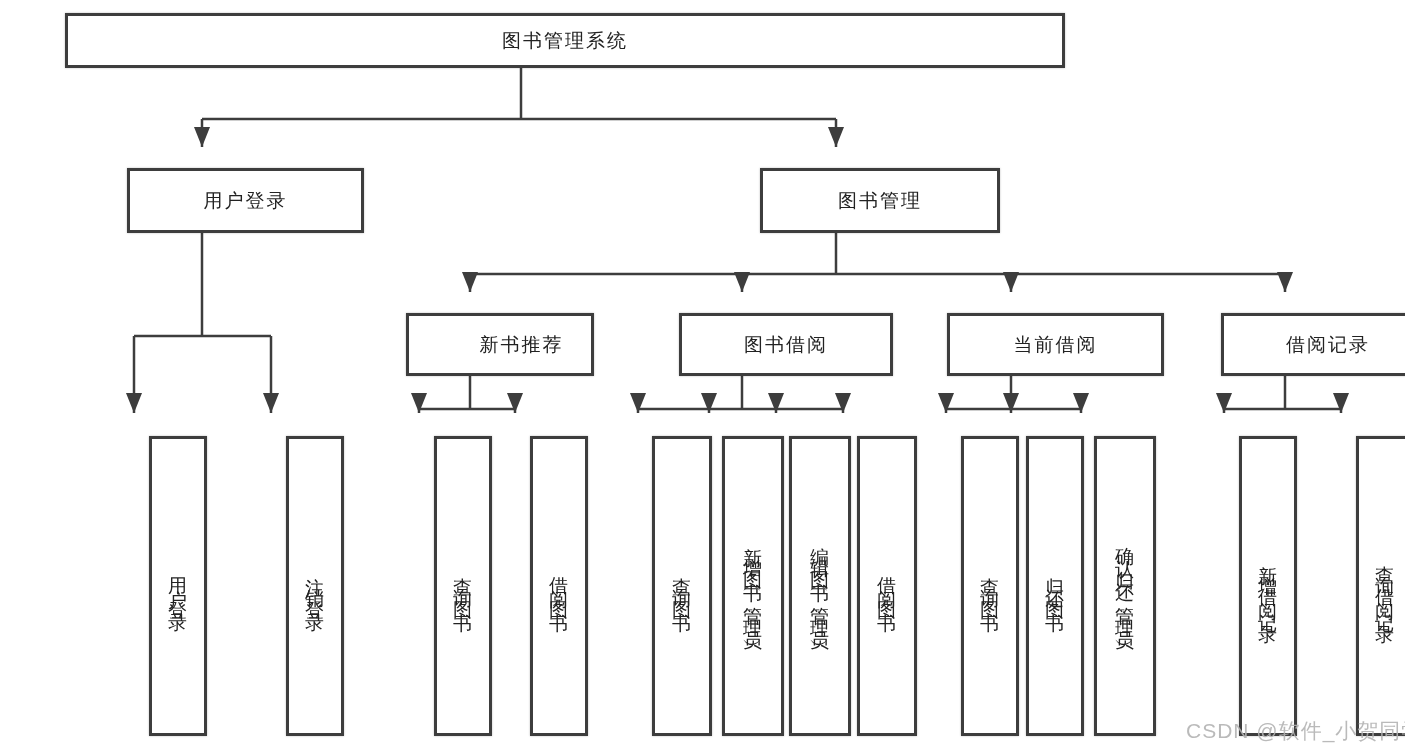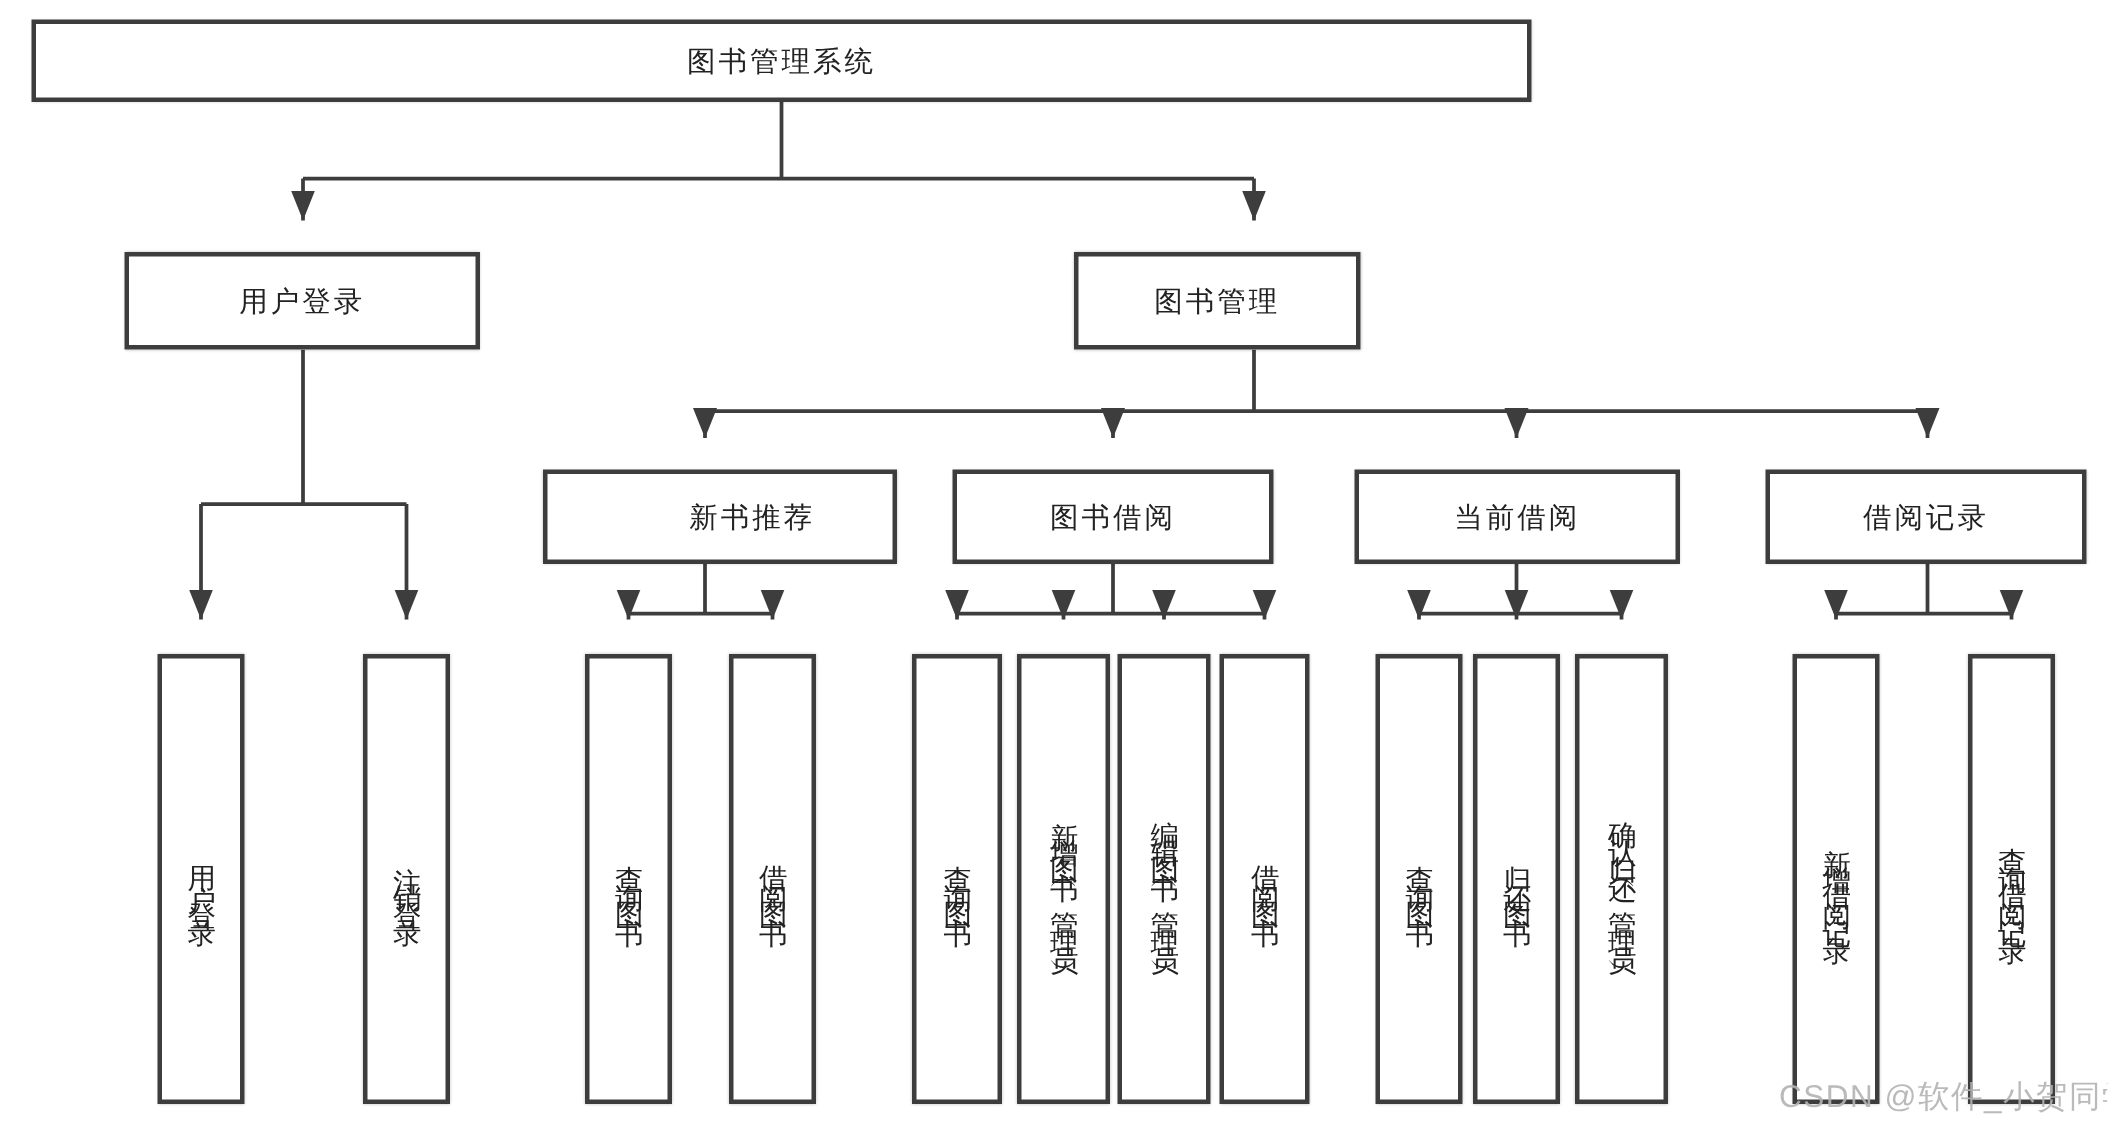--- a/index.html
+++ b/index.html
@@ -25,41 +25,42 @@
     position: absolute;
     box-sizing: border-box;
     background: #ffffff;
     border: 3px solid #3d3d3d;
     color: #222222;
     z-index: 2;
     display: flex;
     align-items: center;
     justify-content: center;
     box-shadow: 0 0 2px rgba(0,0,0,0.25);
+    margin-left: 44px;
   }
   .node.h {
     font-size: 19px;
     letter-spacing: 2px;
     white-space: nowrap;
   }
   .node.v {
     writing-mode: vertical-rl;
     text-orientation: mixed;
     font-size: 19px;
     letter-spacing: 12px;
     line-height: 1;
     white-space: nowrap;
   }
   
   #n-root { left: 21px;   top: 13px;  width: 1000px; height: 55px; }
   
   #n-l2-0 { left: 83px;   top: 168px; width: 237px;  height: 65px; }
-  #n-l2-1 { left: 716px;  top: 168px; width: 191px;  height: 65px; }
+  #n-l2-1 { left: 716px;  top: 168px; width: 240px;  height: 65px; }
   
-  #n-l3-0 { left: 362px;  top: 313px; width: 236px;  height: 63px; padding-left: 43px; }
+  #n-l3-0 { left: 362px;  top: 313px; width: 188px;  height: 63px; padding-left: 43px; }
   #n-l3-1 { left: 635px;  top: 313px; width: 214px;  height: 63px; }
   #n-l3-2 { left: 903px;  top: 313px; width: 217px;  height: 63px; }
   #n-l3-3 { left: 1177px; top: 313px; width: 214px;  height: 63px; }
   
   .leaf   { top: 436px;   height: 300px; }
   #n-u0   { left: 105px;  width: 58px; }
   #n-u1   { left: 242px;  width: 58px; }
   #n-r0   { left: 390px;  width: 58px; }
   #n-r1   { left: 486px;  width: 58px; }
   #n-b0   { left: 608px;  width: 60px; }

